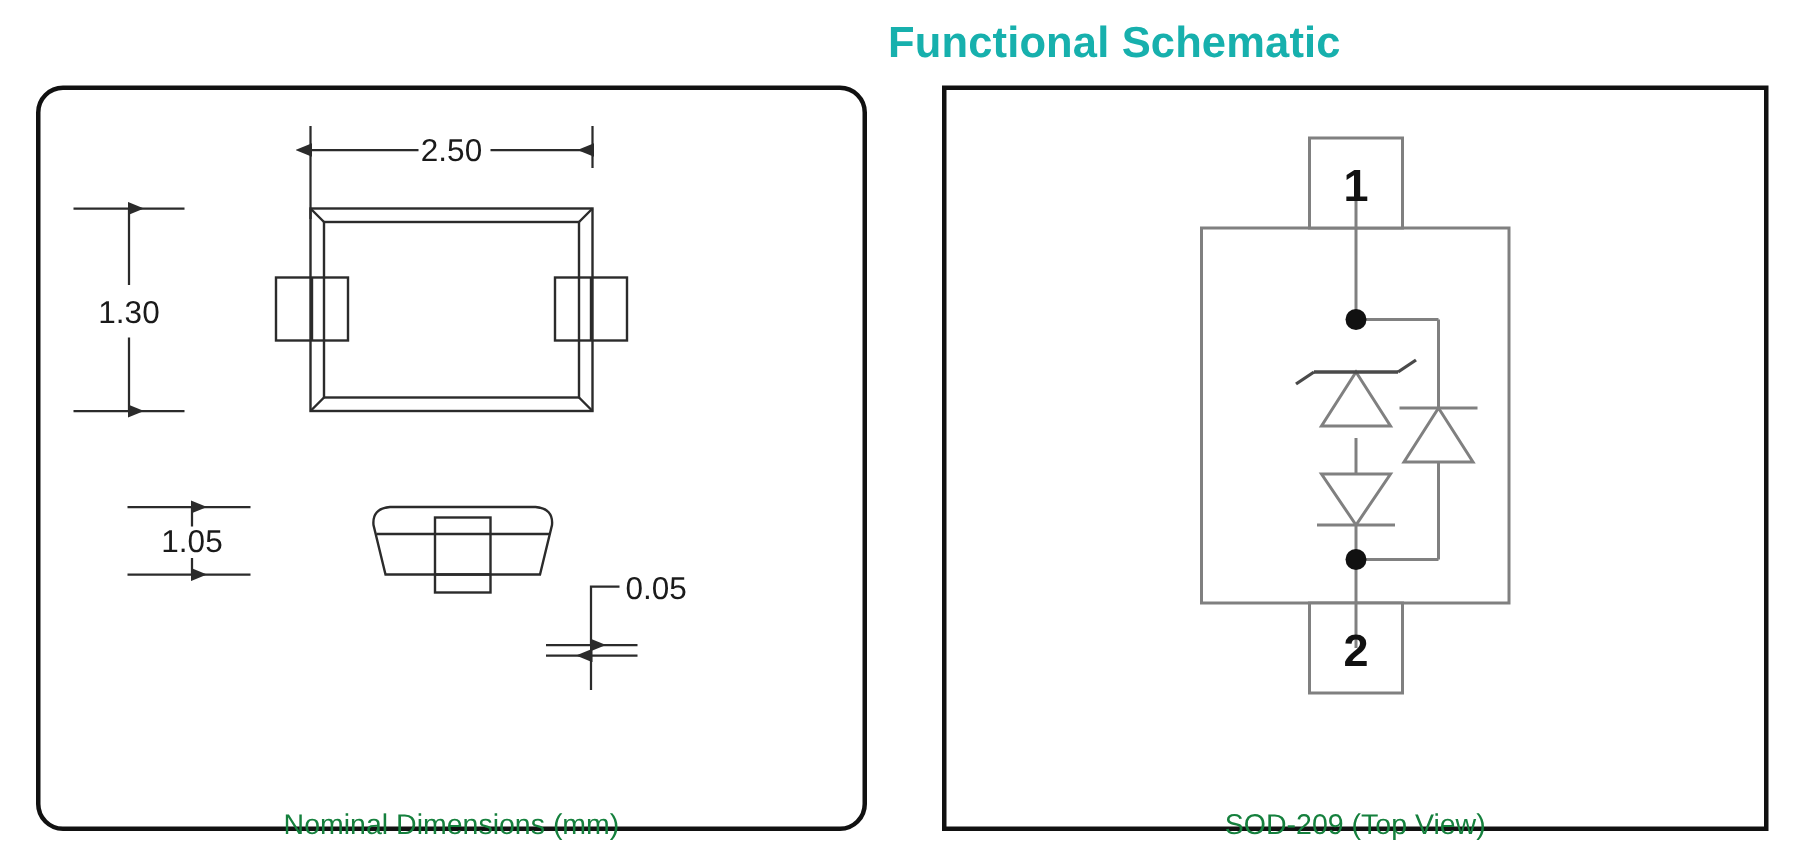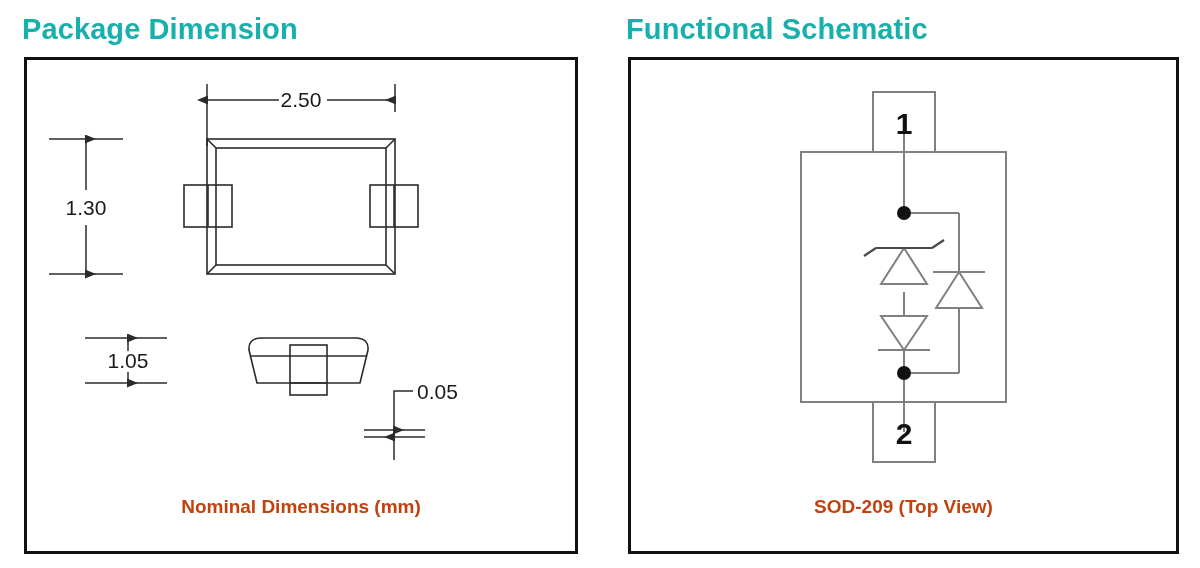--- a/index.html
+++ b/index.html
@@ -24,50 +24,51 @@
   .heading {
     position: absolute;
     font-size: 29px;
     font-weight: 600;
     letter-spacing: .1px;
     color: #17b0ad;
     white-space: nowrap;
     line-height: 1;
   }
   #heading-left  { left: 22px;  top: 15px; }
-  #heading-right { left: 626px; top: 15px; text-align: center; }
+  #heading-right { left: 592px; top: 15px; text-align: center; }
 
   
   .panel {
     position: absolute;
     border: 3px solid #111111;
     background: #ffffff;
     box-sizing: border-box;
   }
-  #panel-left  { left: 24px;  top: 57px; width: 554px; height: 497px; }
+  #panel-left  { left: 24px;  top: 57px; width: 554px; height: 497px; border-radius: 18px; }
   #panel-right { left: 628px; top: 57px; width: 551px; height: 497px; }
 
   .panel-svg {
     position: absolute;
     left: 0;
     top: 0;
     width: 100%;
     height: 100%;
     display: block;
   }
 
   
   .caption {
     position: absolute;
     width: 100%;
     text-align: center;
     font-size: 19px;
-    font-weight: bold;
-    color: #c2410c;
+    font-weight: normal;
+    color: #15803d;
     white-space: nowrap;
+    margin-top: 44px;
   }
   #caption-left  { top: 436px; }
   #caption-right { top: 436px; }
 
   
   text.dim {
     font-family: "Liberation Sans", sans-serif;
     font-size: 21px;
     fill: #1a1a1a;
   }
@@ -76,21 +77,20 @@
     font-size: 30px;
     font-weight: bold;
     fill: #111111;
   }
 </style>
 </head>
 <body>
 
 <div class="page">
 
-  <div class="heading" id="heading-left">Package Dimension</div>
 
   <div class="heading" id="heading-right">Functional Schematic</div>
 
   <div class="panel" id="panel-left">
 
     <svg class="panel-svg" viewBox="0 0 548 491" preserveAspectRatio="none">
       <defs>
         <marker id="arrUp" markerWidth="9" markerHeight="11" refX="4.5" refY="10" orient="auto" markerUnits="userSpaceOnUse">
           <path d="M4.5,0 L9,11 L0,11 Z" fill="#2b2b2b"></path>
         </marker>

